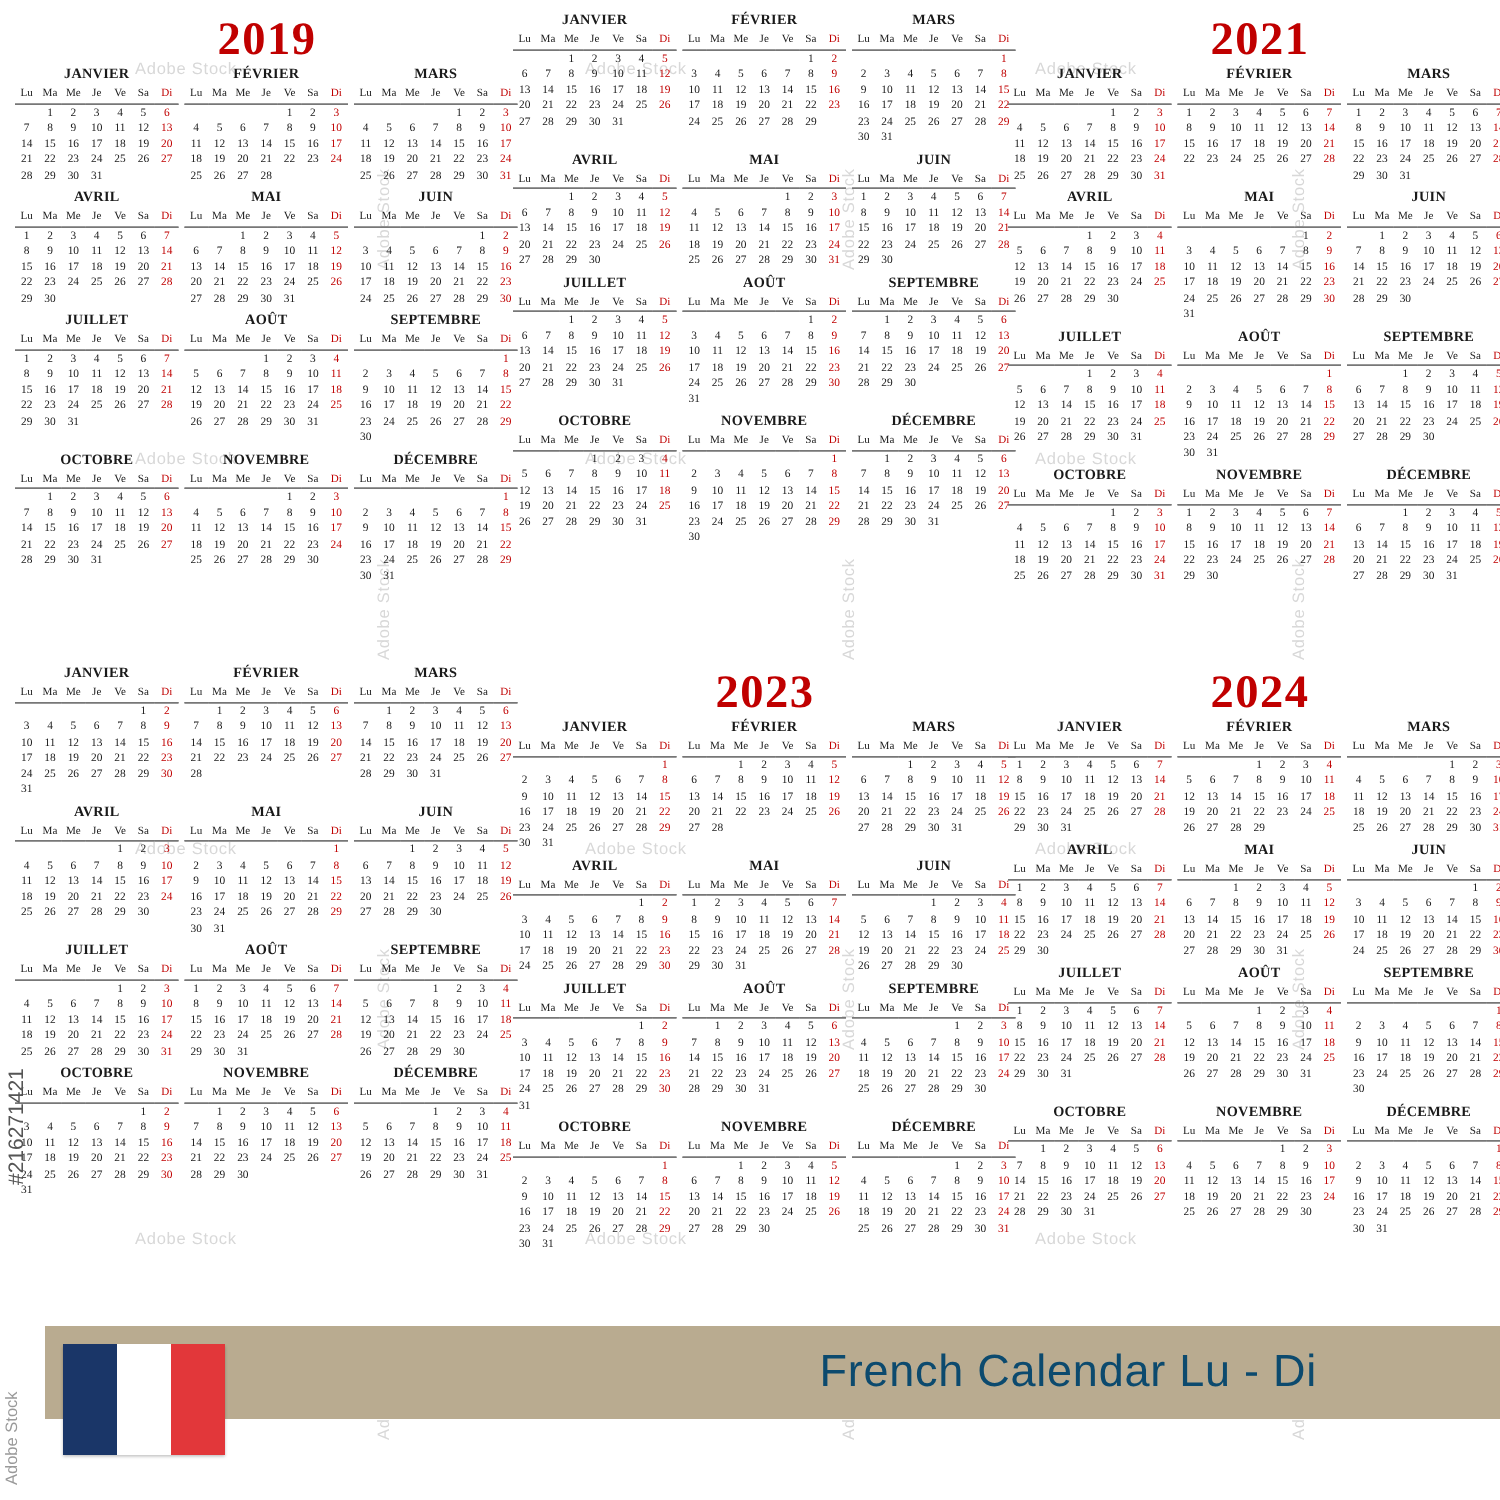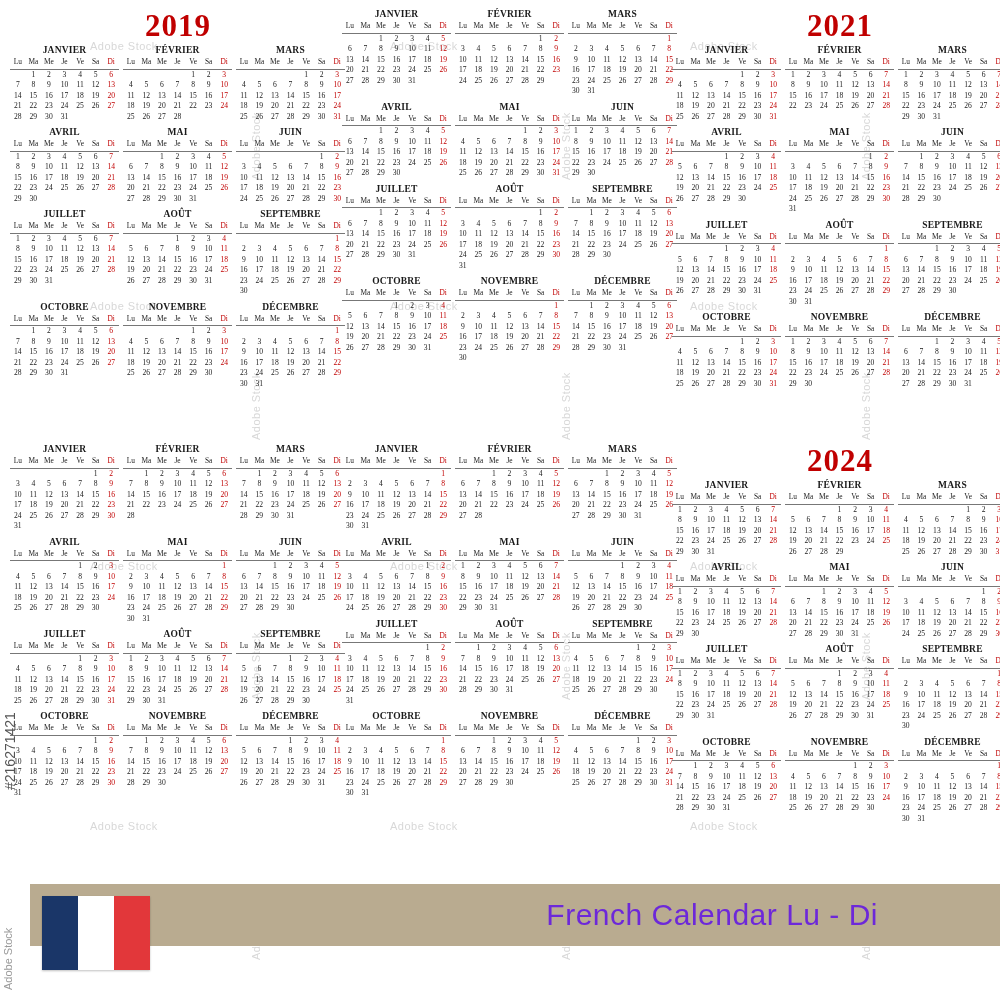--- a/index.html
+++ b/index.html
@@ -84,21 +84,21 @@
   .banner{
     position:absolute;
     left:30px;top:884px;
     width:970px;height:62px;
     background:#b9ab90;
   }
   .banner-label{
     position:absolute;
     right:122px;top:884px;
     height:62px;line-height:62px;
-    color:#6d28d9;
+    color:#0c4a6e;
     font-size:30px;
     letter-spacing:.5px;
   }
   .flag{
     position:absolute;
     left:42px;top:896px;
     width:108px;height:74px;
     display:flex;
     box-shadow:0 1px 2px rgba(0,0,0,.25);
   }
@@ -3273,20 +3273,21 @@
                   <td>30</td>
                   <td>31</td>
                   <td>&nbsp;</td>
                 </tr>
               </tbody>
             </table>
           </div>
         </div>
       </div>
       <div class="block" style="left: 340px; top: 443px; width: 340px;">
+        <div class="year-title">2023</div>
         <div class="months">
           <div class="month">
             <div class="mname">JANVIER</div>
             <table class="cal">
               <thead>
                 <tr>
                   <th>Lu</th>
                   <th>Ma</th>
                   <th>Me</th>
                   <th>Je</th>

